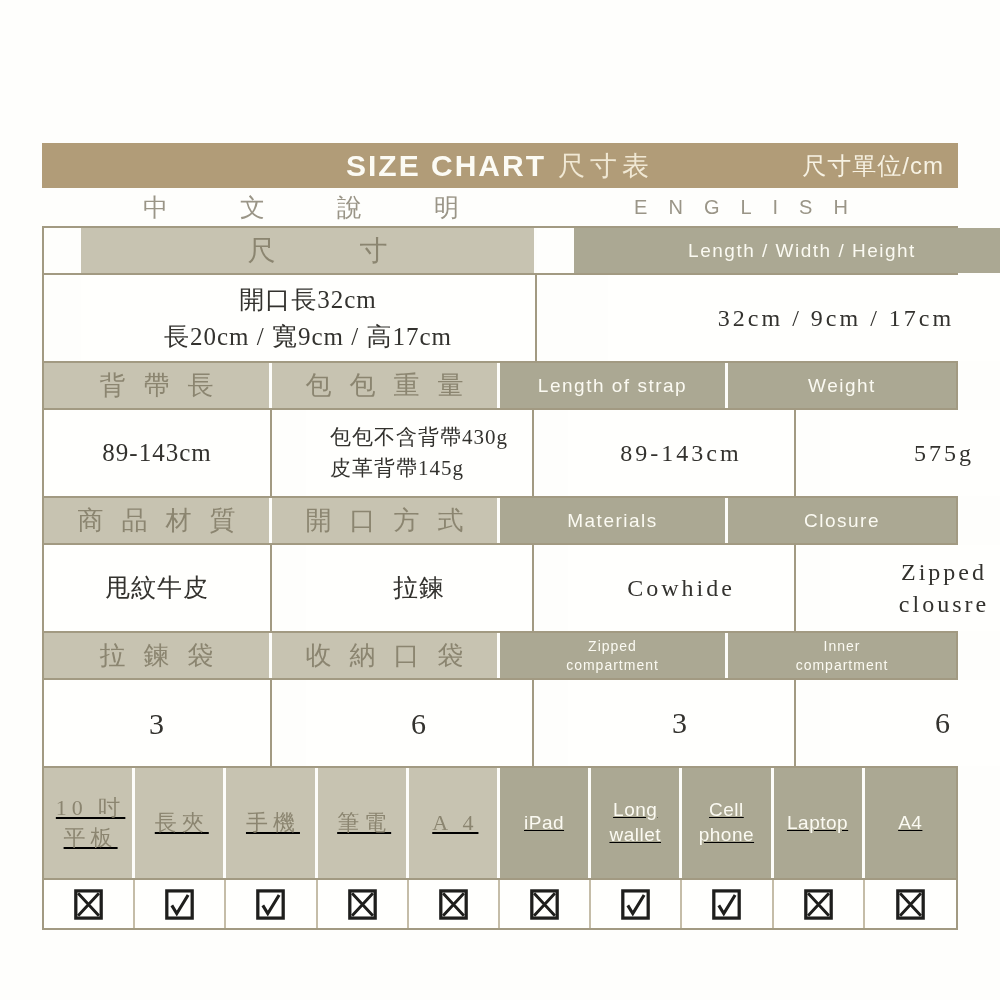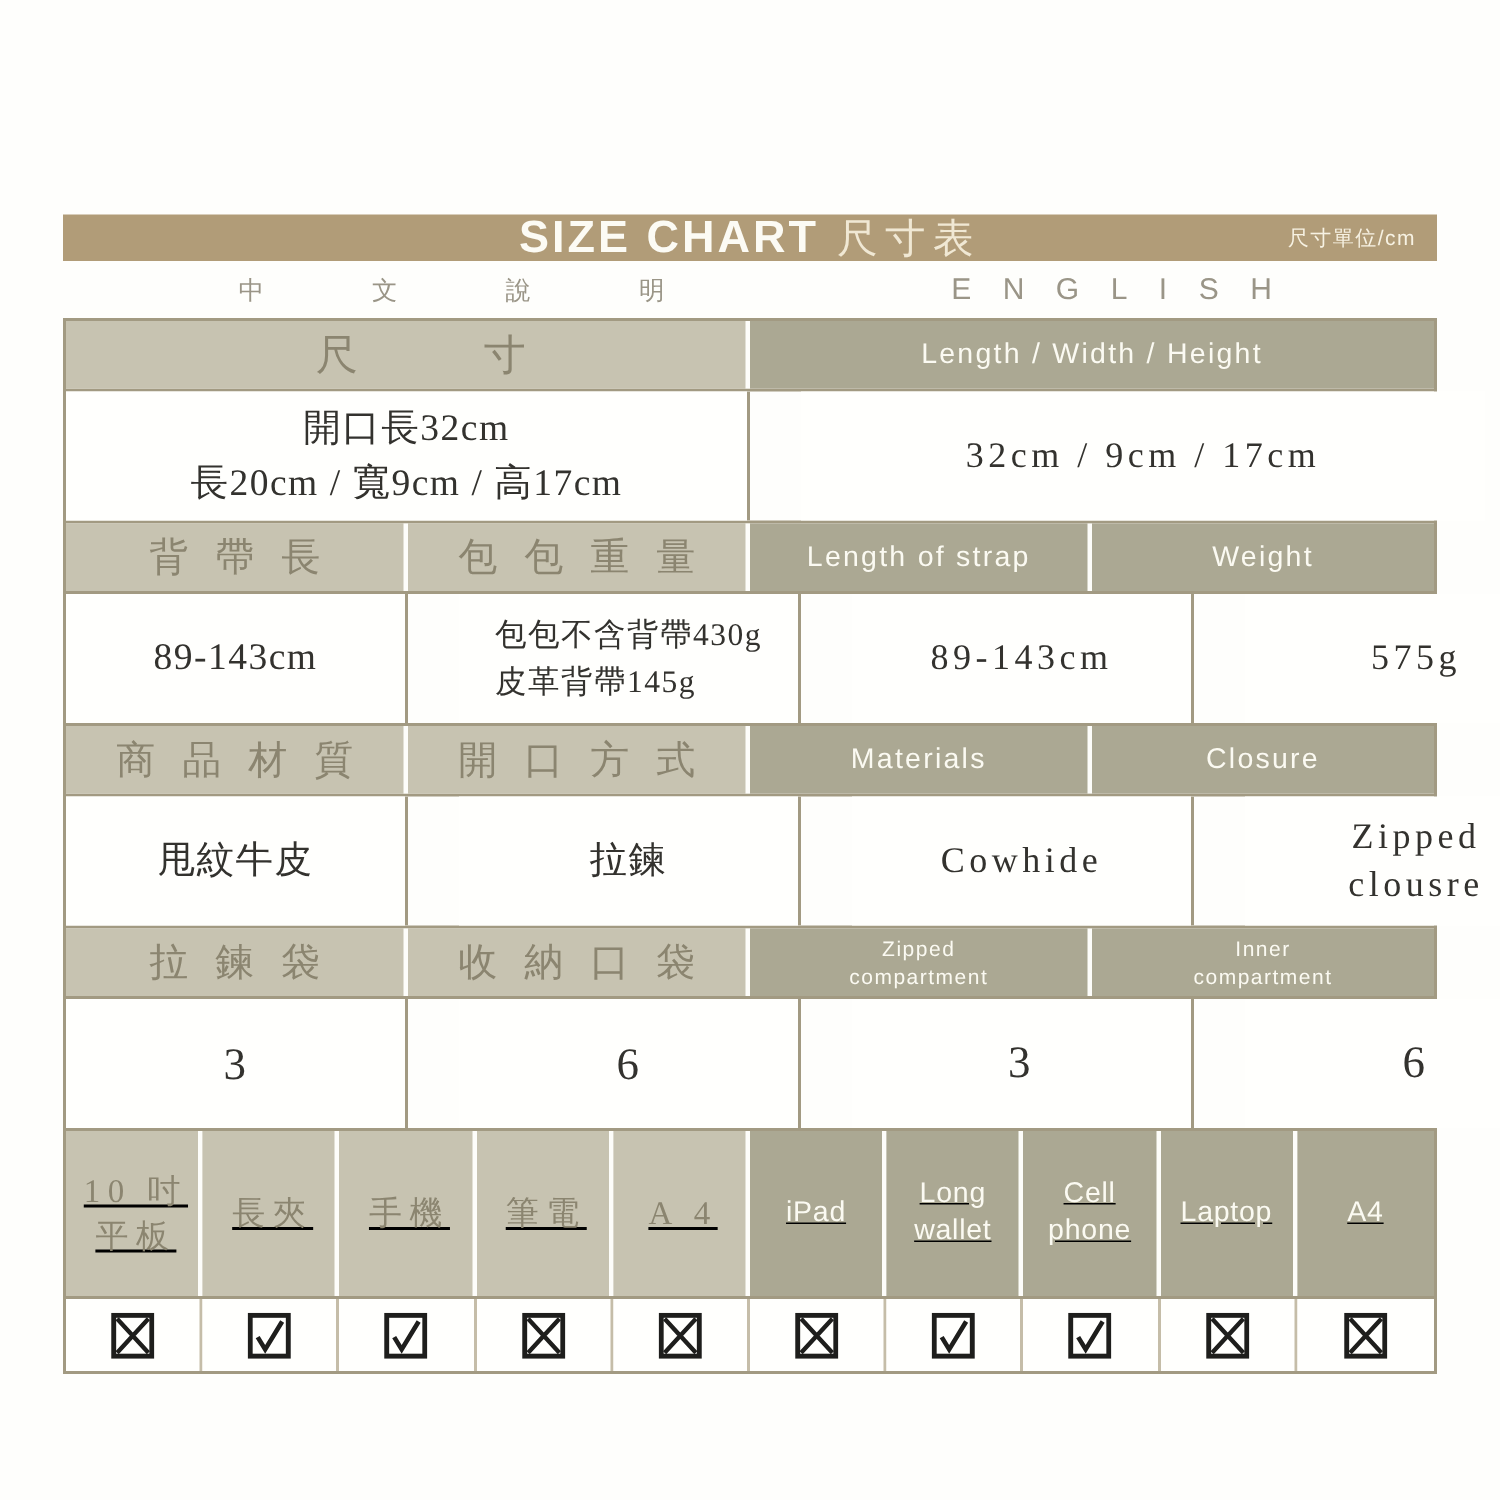--- a/index.html
+++ b/index.html
@@ -13,46 +13,46 @@
     --lang-text:#9a9587;
   }
   html,body{margin:0;padding:0;}
   body{
     width:1000px;height:1000px;background:#fefefc;overflow:hidden;
     font-family:"Liberation Sans","DejaVu Sans",sans-serif;
   }
   .page{position:relative;width:916px;margin:143px 0 0 42px;}
   
   .title-bar{
-    position:relative;height:31px;background:var(--bar-bg);
+    position:relative;height:45px;background:var(--bar-bg);
     display:flex;align-items:center;justify-content:center;
   }
   .t-en{font-size:30px;font-weight:700;letter-spacing:2px;color:#fcfbf4;}
   .t-zh{font-size:27px;letter-spacing:5px;margin-left:12px;color:#f0e8d4;
         font-family:"Liberation Serif","DejaVu Serif",serif;}
   .t-unit{position:absolute;right:14px;top:50%;transform:translateY(-50%);
-          font-size:14px;letter-spacing:1px;color:#f7f2e3;}
+          font-size:24px;letter-spacing:1px;color:#f7f2e3;}
   
   .lang-row{height:38px;display:flex;}
   .half{flex:0 0 50%;display:flex;align-items:center;justify-content:center;}
-  .lang-zh{font-size:17px;letter-spacing:72px;margin-right:-72px;position:relative;left:30px;
+  .lang-zh{font-size:25px;letter-spacing:72px;margin-right:-72px;position:relative;left:30px;
            color:var(--lang-text);font-family:"Liberation Serif","DejaVu Serif",serif;}
   .lang-en{font-size:20px;letter-spacing:21px;margin-right:-21px;position:relative;left:12px;
            color:var(--lang-text);}
   
   .table{border:2px solid var(--border);}
   .row{display:flex;box-sizing:border-box;border-bottom:2px solid var(--border);}
   .row:last-child{border-bottom:none;}
   .r-head{height:47px;}
   .r-data{height:88px;gap:34px;}
   .r-items{height:112px;text-decoration:underline;}
   .r-cb{height:48px;}
   .cell{box-sizing:border-box;display:flex;align-items:center;justify-content:center;
         text-align:center;}
-  .w50{flex:0 0 50%;} .w25{flex:0 0 25%;} .w10{flex:0 0 10%;}
+  .w50{flex:0 0 50%;margin-left:37px;} .w25{flex:0 0 25%;} .w10{flex:0 0 10%;}
   .zh-h{background:var(--zh-head-bg);border-right:3px solid #fdfdfa;}
   .en-h{background:var(--en-head-bg);border-right:3px solid #fdfdfa;}
   .d{border-right:2px solid var(--border);background:#fffffd;}
   .cb{border-right:2px solid #c5bda8;background:#fffffd;}
   .last{border-right:none !important;}
   
   .zh-h span{color:var(--zh-head-text);font-size:26px;
              font-family:"Liberation Serif","DejaVu Serif",serif;}
   .en-h span{color:var(--en-head-text);font-size:19px;letter-spacing:1.5px;}
   .small-h span{font-size:14px;letter-spacing:1px;line-height:1.3;}

